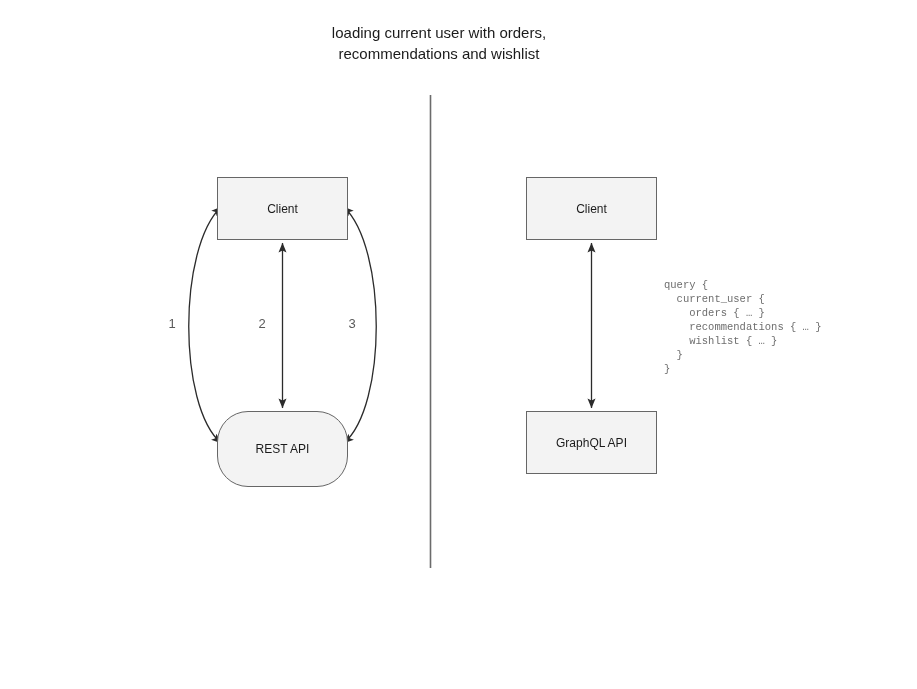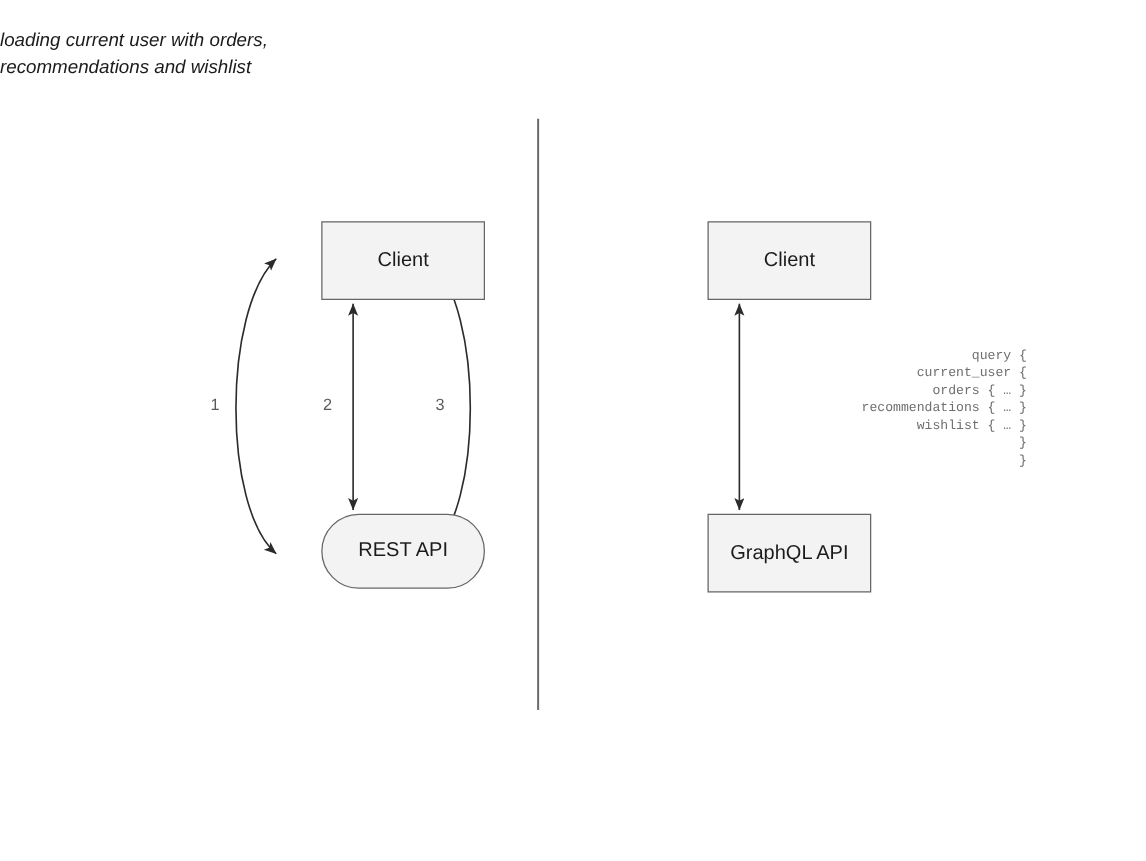--- a/index.html
+++ b/index.html
@@ -22,42 +22,41 @@
     width: 917px;
     height: 689px;
   }
 
   
   .diagram-title {
     position: absolute;
     left: 0;
     top: 22px;
     width: 878px;
+    text-align: center;
     font-size: 15px;
     line-height: 21px;
     color: #1b1b1b;
     white-space: pre-line;
-    font-style: italic;
   }
 
   
   .node {
     position: absolute;
     box-sizing: border-box;
     background: #f3f3f3;
     border: 1.4px solid #666666;
     display: flex;
     align-items: center;
     justify-content: center;
-    font-size: 16px;
+    font-size: 12px;
     color: #1b1b1b;
-    margin-left: 40px;
   }
   .node-client-rest { left: 217px; top: 177px;  width: 131px; height: 63px; }
-  .node-rest-api    { left: 217px; top: 411px;  width: 131px; height: 60px; border-radius: 31px; }
+  .node-rest-api    { left: 217px; top: 411px;  width: 131px; height: 76px; border-radius: 31px; }
   .node-client-gql  { left: 526px; top: 177px;  width: 131px; height: 63px; }
   .node-graphql-api { left: 526px; top: 411px;  width: 131px; height: 63px; text-align: center; }
 
   
   #edges {
     position: absolute;
     left: 0;
     top: 0;
     width: 917px;
     height: 689px;
@@ -87,21 +86,21 @@
   
   .code-block {
     position: absolute;
     font-family: "Liberation Mono", "DejaVu Sans Mono", monospace;
     font-size: 10.5px;
     line-height: 14px;
     color: #6e6e6e;
     white-space: pre;
   }
   .rest-endpoints { left: 8px;   top: 178px; }
-  .gql-query      { left: 664px; top: 278px; text-align: right; }
+  .gql-query      { left: 664px; top: 278px; }
 </style>
 </head>
 <body>
 
 <div id="canvas">
 
   <div class="diagram-title">loading current user with orders,
 recommendations and wishlist</div>
 
   <svg id="edges" viewBox="0 0 917 689" xmlns="http://www.w3.org/2000/svg">

